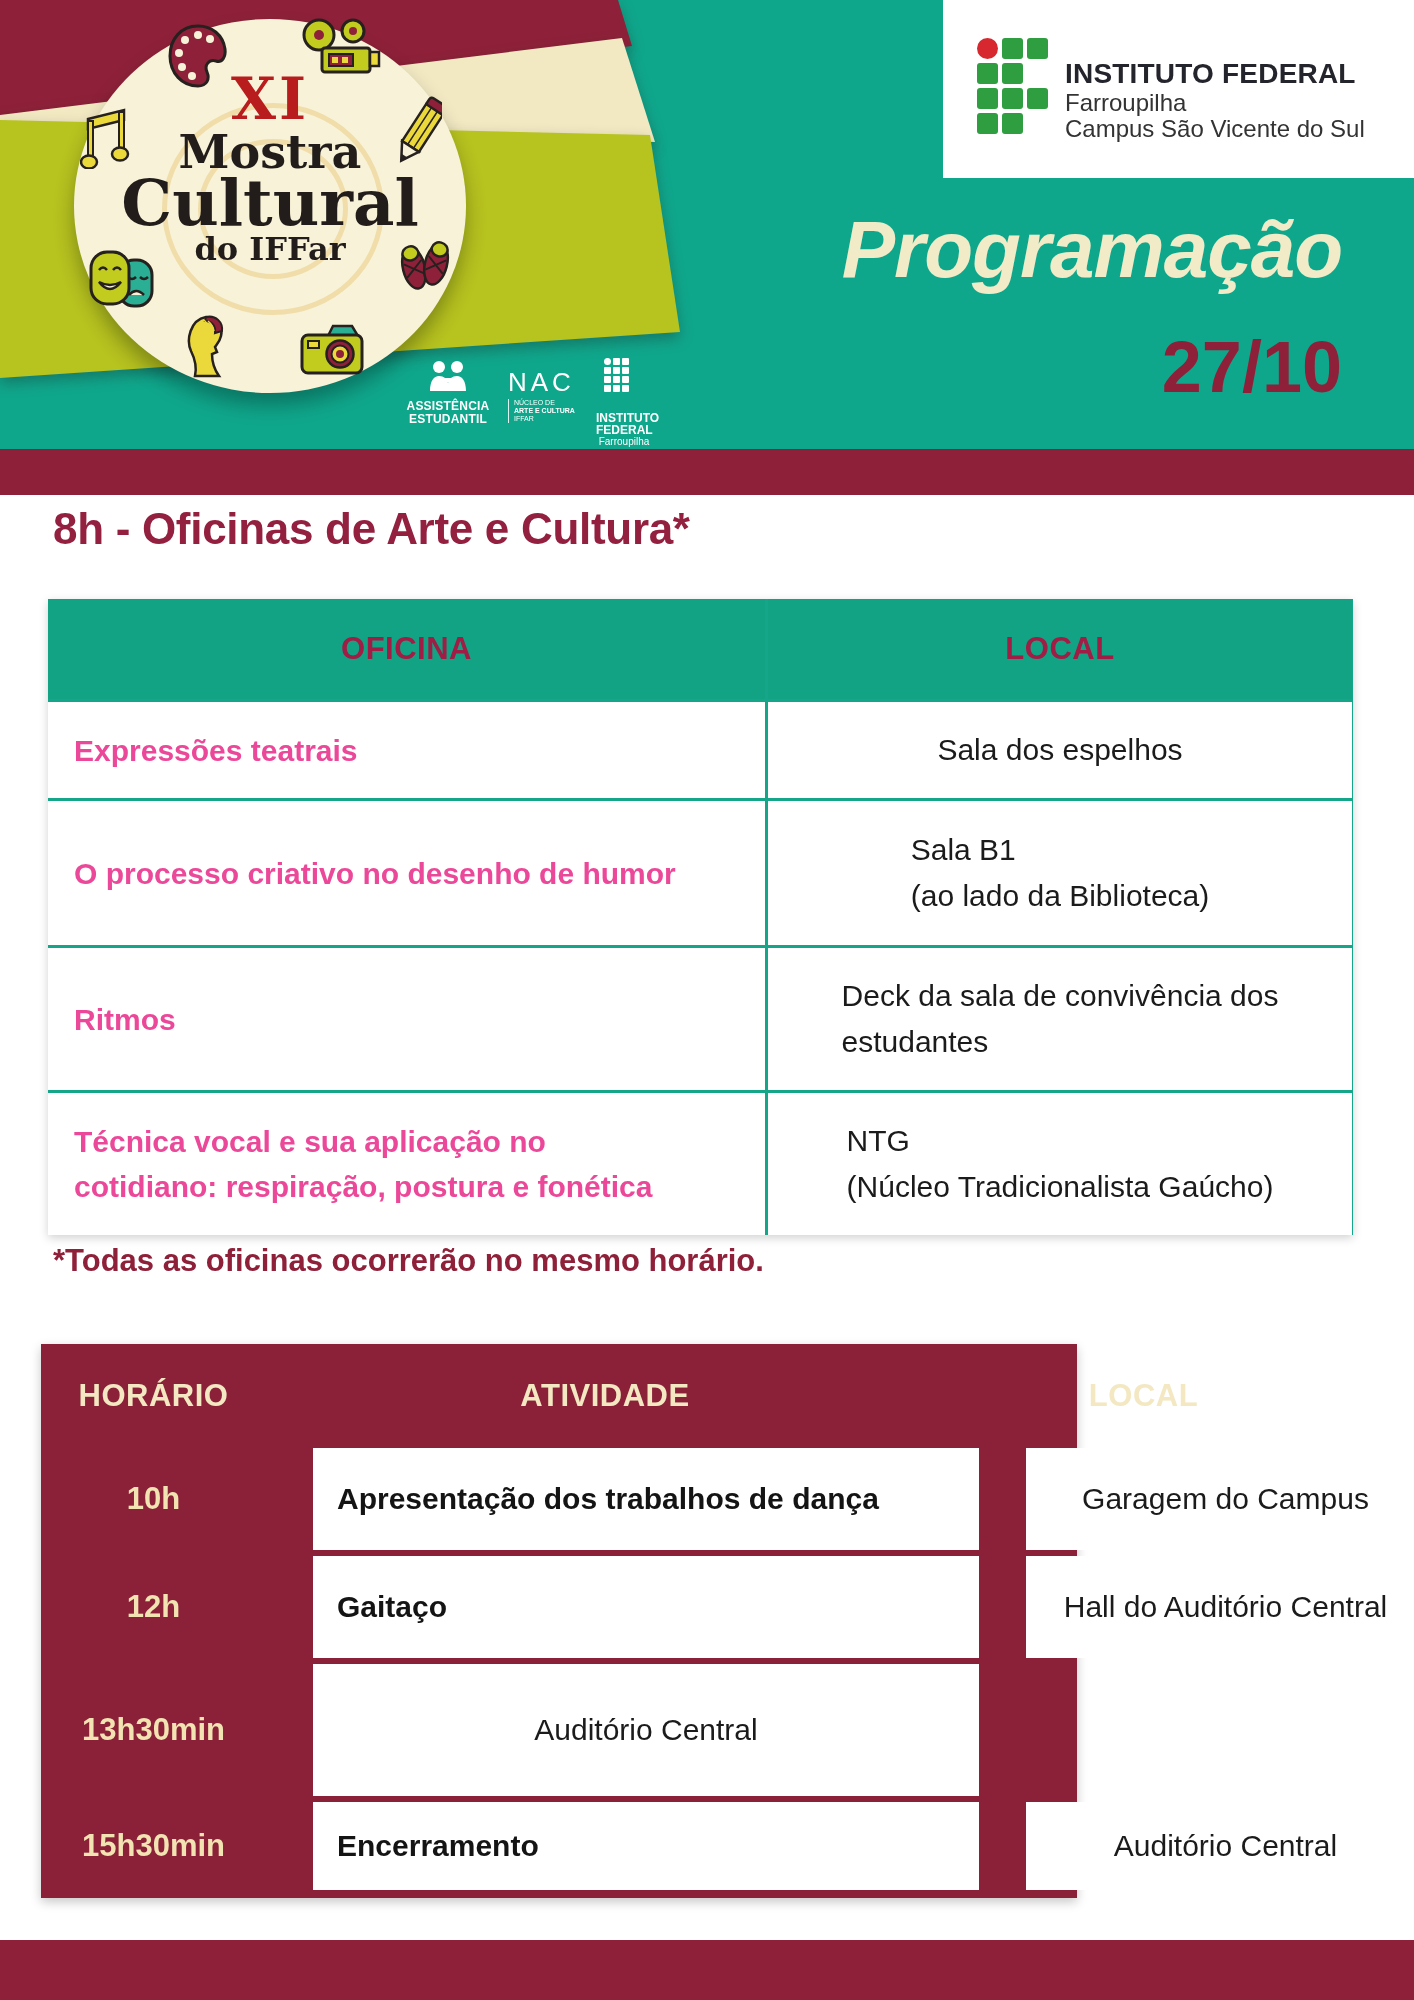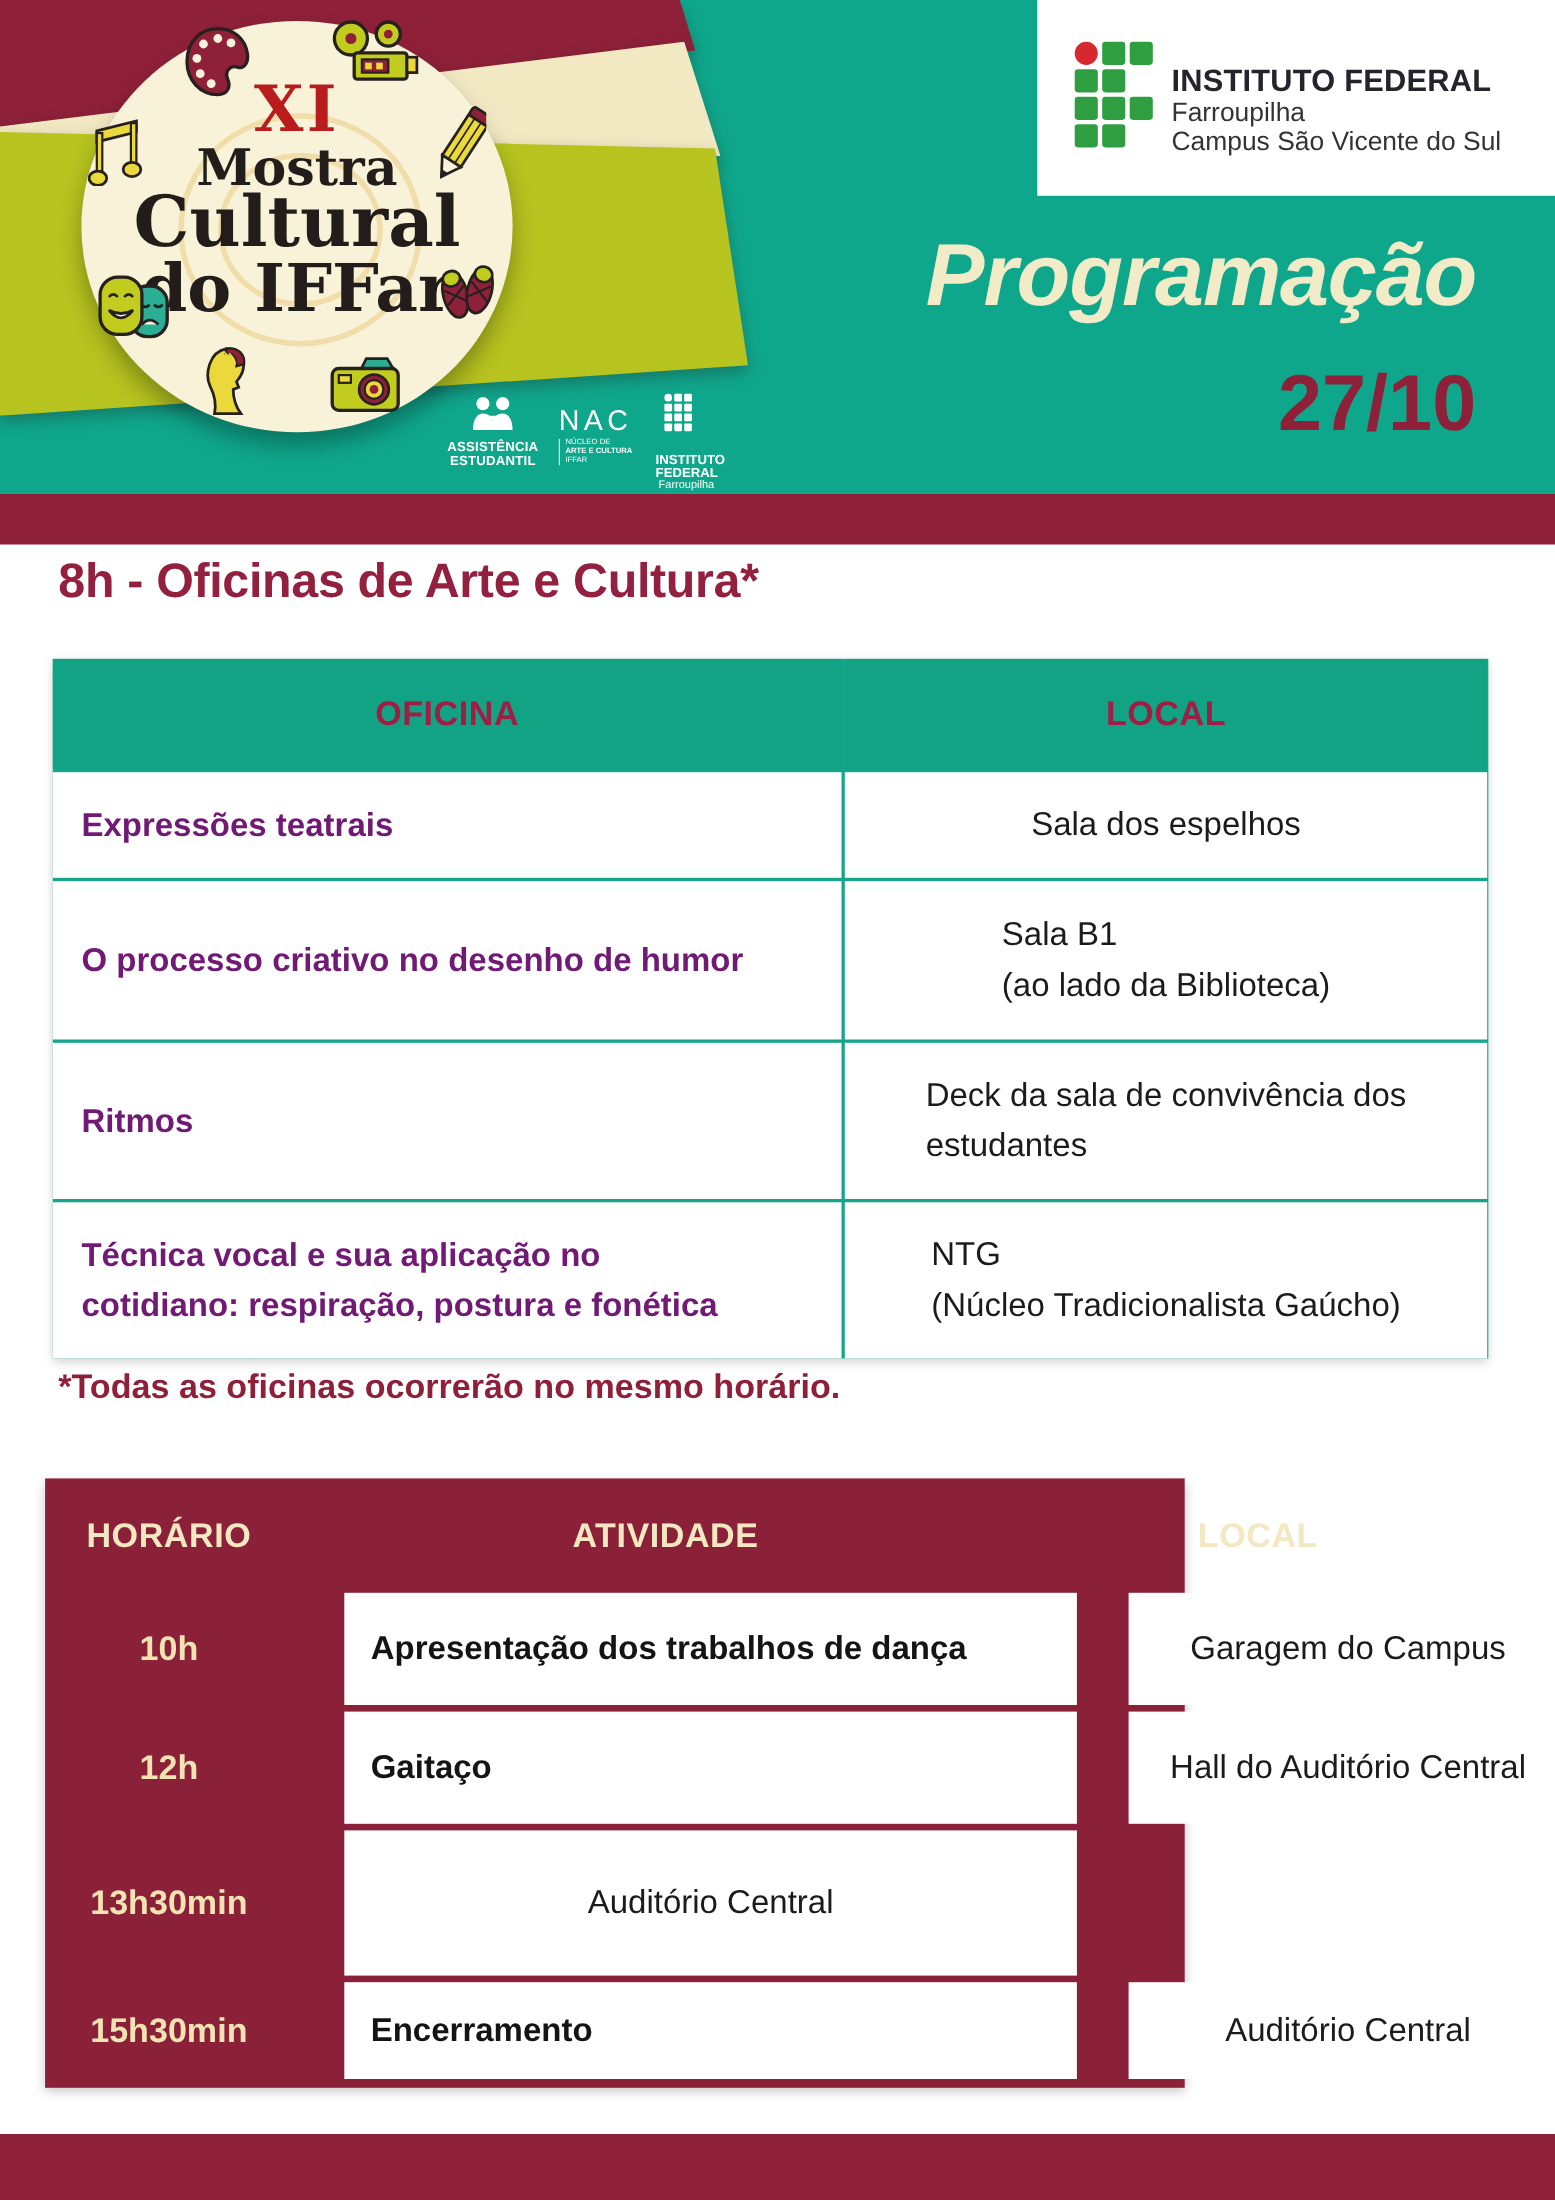--- a/index.html
+++ b/index.html
@@ -19,21 +19,21 @@
   .badge { position:absolute; left:74px; top:19px; width:392px; height:374px;
            background:#F8F3D8; border-radius:50%; box-shadow:0 12px 20px rgba(0,0,0,.30); }
   .ring { position:absolute; border:5px solid rgba(222,173,58,.30); border-radius:50%; }
   .ring1 { left:88px; top:84px; width:212px; height:202px; }
   .ring2 { left:124px; top:120px; width:140px; height:130px; }
   .btxt { position:absolute; left:0; width:100%; text-align:center; color:#221D1B;
           font-family:"DejaVu Serif","Liberation Serif",serif; font-weight:700; line-height:1; }
   .bx { top:51px;  font-size:58px; color:#b91c1c; letter-spacing:3px; }
   .bm { top:110px; font-size:46px; }
   .bc { top:152px; font-size:64px; }
-  .bd { top:214px; font-size:60px; }
+  .bd { top:214px; font-size:32px; }
 
   .hicon { position:absolute; }
   .i-palette { left:165px; top:22px;  width:64px; height:68px; }
   .i-proj    { left:298px; top:16px;  width:84px; height:64px; }
   .i-note    { left:80px;  top:105px; width:50px; height:64px; }
   .i-pencil  { left:398px; top:92px;  width:44px; height:76px; }
   .i-masks   { left:88px;  top:250px; width:70px; height:58px; }
   .i-shoes   { left:398px; top:228px; width:54px; height:72px; }
   .i-statue  { left:178px; top:312px; width:48px; height:68px; }
   .i-camera  { left:300px; top:322px; width:64px; height:54px; }
@@ -71,21 +71,21 @@
   .footer-bar { position:absolute; left:0; top:1940px; width:1414px; height:60px; background:#8E2139; }
 
   
   .h1 { position:absolute; left:53px; top:504px; font-size:44px; font-weight:700; color:#93203F; letter-spacing:-.3px; }
   .table1 { position:absolute; left:48px; top:583px; width:1305px;
             display:grid; grid-template-columns:717px 584px; grid-template-rows:100px 96px 144px 142px 142px;
             gap:3px; background:#15A68A; box-shadow:0 3px 9px rgba(0,0,0,.18);margin-top:16px; }
   .th1 { background:#12A384; color:#A01D45; font-size:31px; font-weight:700; letter-spacing:.5px;
          display:flex; align-items:center; justify-content:center; }
   .c1 { background:#ffffff; display:flex; align-items:center; padding:0 26px;
-        font-size:30px; font-weight:700; color:#701a75; white-space:pre-line; line-height:1.5; }
+        font-size:30px; font-weight:700; color:#ec4899; white-space:pre-line; line-height:1.5; }
   .c2 { background:#ffffff; display:flex; align-items:center; justify-content:center; 
         font-size:30px; color:#1B1B1B; white-space:pre-line; line-height:1.55; }
   .note { position:absolute; left:53px; top:1243px; font-size:31px; font-weight:700; color:#8E2139; }
 
   
   .table2 { position:absolute; left:41px; top:1344px; width:1036px; background:#8A2138;
             padding-bottom:8px; box-shadow:0 4px 10px rgba(0,0,0,.22); }
   .t2grid { display:grid; grid-template-columns:225px 666px 399px; gap:6px; }
   .t2head { height:104px; }
   .t2h { display:flex; align-items:center; justify-content:center; color:#F3E8C2;

